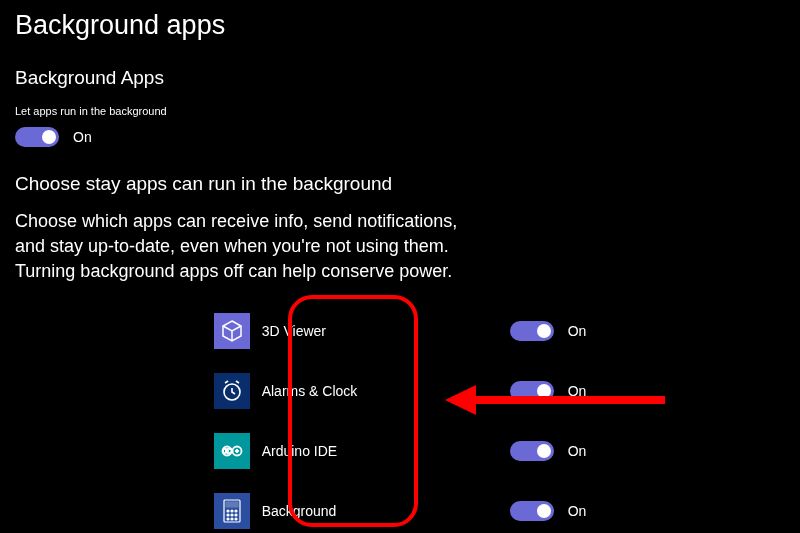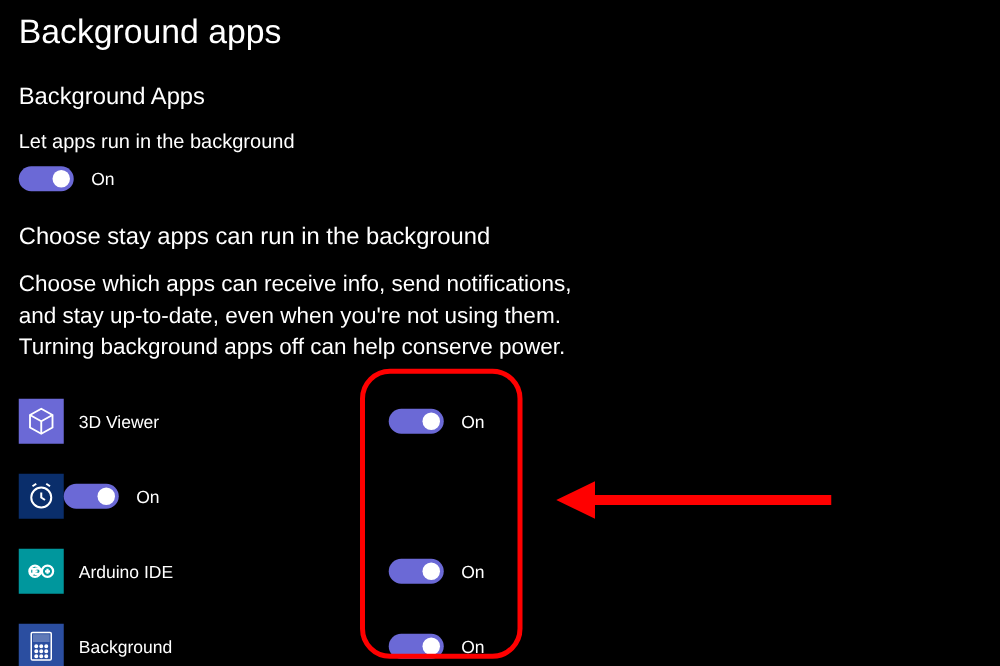--- a/index.html
+++ b/index.html
@@ -21,21 +21,21 @@
       font-size: 27px;
       font-weight: 400;
       margin-top: 10px;
     }
     .section-heading {
       font-size: 19px;
       font-weight: 400;
       margin-top: 26px;
     }
     .master-label {
-      font-size: 16px;
+      font-size: 11px;
       margin-top: 16px;
     }
     .toggle {
       position: relative;
       width: 44px;
       height: 20px;
       border-radius: 10px;
       background: #6b69d6;
       cursor: pointer;
       display: inline-block;
@@ -65,20 +65,21 @@
       margin-top: 14px;
       max-width: 470px;
     }
     .app-list {
       margin-top: 16px;
     }
     .app-row {
       display: flex;
       align-items: center;
       height: 60px;
+      justify-content: center;
     }
     .app-icon {
       width: 36px;
       height: 36px;
       display: flex;
       align-items: center;
       justify-content: center;
       flex-shrink: 0;
     }
     .app-name {
@@ -142,20 +143,21 @@
 
   <div class="app-row">
     <div class="app-icon" style="background:#0a2e6b">
       <svg width="24" height="24" viewBox="0 0 24 24" fill="none" stroke="#ffffff" stroke-width="1.6">
         <circle cx="12" cy="13" r="8"></circle>
         <path d="M12 9 L12 13 L15 15"></path>
         <path d="M5 4 L8 2"></path>
         <path d="M19 4 L16 2"></path>
       </svg>
     </div>
+    <div class="app-name">Alarms &amp; Clock</div>
     <div class="toggle-cell">
       <div class="toggle">
         <div class="knob"></div>
       </div>
       <span class="toggle-state">On</span>
     </div>
   </div>
 
   <div class="app-row">
     <div class="app-icon" style="background:#00979d">

